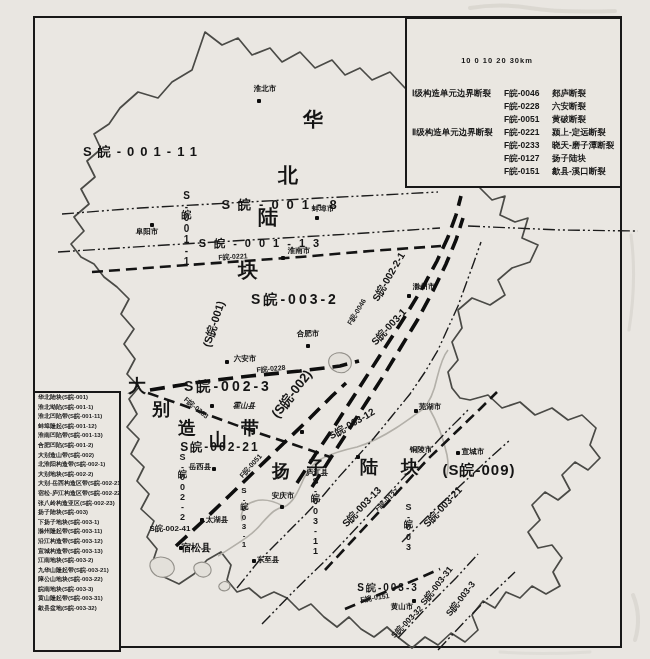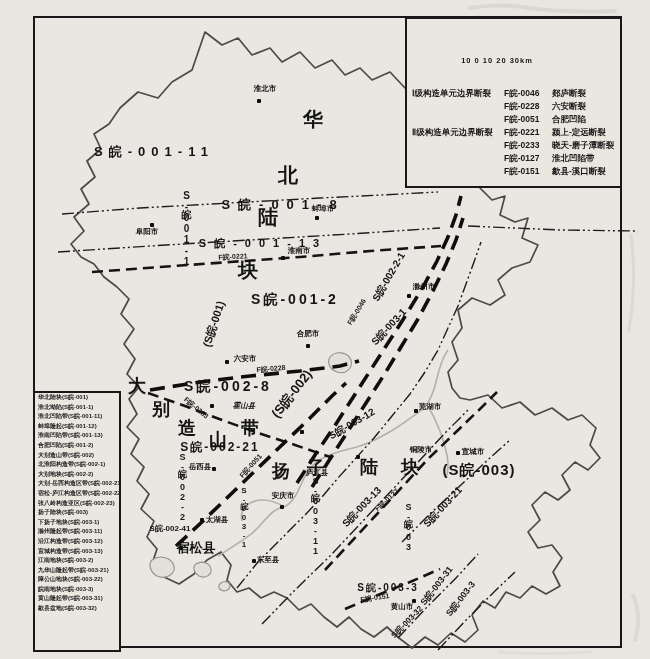--- a/index.html
+++ b/index.html
@@ -112,34 +112,34 @@
         <span class="" style="left: 412px; top: 88px;">Ⅰ级构造单元边界断裂</span>
         <span class="" style="left: 504px; top: 88px;">F皖-0046</span>
         <span class="" style="left: 552px; top: 88px;">郯庐断裂</span>
       </div>
       <div class="lg-row">
         <span class="" style="left: 504px; top: 101px;">F皖-0228</span>
         <span class="" style="left: 552px; top: 101px;">六安断裂</span>
       </div>
       <div class="lg-row">
         <span class="" style="left: 504px; top: 114px;">F皖-0051</span>
-        <span class="" style="left: 552px; top: 114px;">合肥凹陷</span>
+        <span class="" style="left: 552px; top: 114px;">黄破断裂</span>
       </div>
       <div class="lg-row">
         <span class="" style="left: 412px; top: 127px;">Ⅱ级构造单元边界断裂</span>
         <span class="" style="left: 504px; top: 127px;">F皖-0221</span>
         <span class="" style="left: 552px; top: 127px;">颍上-定远断裂</span>
       </div>
       <div class="lg-row">
         <span class="" style="left: 504px; top: 140px;">F皖-0233</span>
         <span class="" style="left: 552px; top: 140px;">晓天-磨子潭断裂</span>
       </div>
       <div class="lg-row">
         <span class="" style="left: 504px; top: 153px;">F皖-0127</span>
-        <span class="" style="left: 552px; top: 153px;">淮北凹陷带</span>
+        <span class="" style="left: 552px; top: 153px;">扬子陆块</span>
       </div>
       <div class="lg-row">
         <span class="" style="left: 504px; top: 166px;">F皖-0151</span>
         <span class="" style="left: 552px; top: 166px;">歙县-溪口断裂</span>
       </div>
     </div>
 
   <div id="unit-box" class="abs">
       <div class="uline">华北陆块(S皖-001)</div>
       <div class="uline">淮北坳陷(S皖-001-1)</div>
@@ -173,29 +173,29 @@
       <span class="lbl region-char" style="left: 248px; top: 270px; font-size: 20px;">块</span>
       <span class="lbl region-char" style="left: 137px; top: 386px; font-size: 18px;">大</span>
       <span class="lbl region-char" style="left: 161px; top: 409px; font-size: 18px;">别</span>
       <span class="lbl region-char" style="left: 187px; top: 428px; font-size: 18px;">造</span>
       <span class="lbl region-char" style="left: 218px; top: 440px; font-size: 18px;">山</span>
       <span class="lbl region-char" style="left: 250px; top: 428px; font-size: 18px;">带</span>
       <span class="lbl region-char" style="left: 281px; top: 471px; font-size: 18px;">扬</span>
       <span class="lbl region-char" style="left: 316px; top: 468px; font-size: 18px;">子</span>
       <span class="lbl region-char" style="left: 369px; top: 467px; font-size: 18px;">陆</span>
       <span class="lbl region-char" style="left: 410px; top: 467px; font-size: 18px;">块</span>
-      <span class="lbl unit-h" style="left: 154px; top: 152px; font-size: 13px; letter-spacing: 6px;">S皖-001-11</span>
+      <span class="lbl unit-h" style="left: 143px; top: 152px; font-size: 13px; letter-spacing: 6px;">S皖-001-11</span>
       <span class="lbl unit-h" style="left: 283px; top: 205px; font-size: 13px; letter-spacing: 8px;">S皖-001-8</span>
       <span class="lbl unit-h" style="left: 263px; top: 243px; font-size: 11px; letter-spacing: 8px;">S皖-001-13</span>
-      <span class="lbl unit-h" style="left: 295px; top: 300px; font-size: 14px; letter-spacing: 3px;">S皖-001-2</span>
-      <span class="lbl unit-h" style="left: 228px; top: 387px; font-size: 14px; letter-spacing: 3px;">S皖-002-8</span>
+      <span class="lbl unit-h" style="left: 295px; top: 300px; font-size: 14px; letter-spacing: 3px;">S皖-003-2</span>
+      <span class="lbl unit-h" style="left: 228px; top: 387px; font-size: 14px; letter-spacing: 3px;">S皖-002-3</span>
       <span class="lbl unit-h" style="left: 220px; top: 447px; font-size: 12px; letter-spacing: 2px;">S皖-002-21</span>
       <span class="lbl unit-h" style="left: 170px; top: 528px; font-size: 8px; letter-spacing: 0px;">S皖-002-41</span>
       <span class="lbl unit-h" style="left: 388px; top: 588px; font-size: 10px; letter-spacing: 2px;">S皖-003-3</span>
-      <span class="lbl unit-h" style="left: 479px; top: 470px; font-size: 15px; letter-spacing: 1px;">(S皖-003)</span>
+      <span class="lbl unit-h" style="left: 479px; top: 470px; font-size: 15px; letter-spacing: 1px;">(S皖-009)</span>
       <span class="lbl unit-r" style="left: 214px; top: 324px; font-size: 11px; transform: translate(-50%, -50%) rotate(-72deg);">(S皖-001)</span>
       <span class="lbl unit-r" style="left: 292px; top: 394px; font-size: 13px; transform: translate(-50%, -50%) rotate(-52deg);">(S皖-002)</span>
       <span class="lbl unit-r" style="left: 389px; top: 277px; font-size: 10px; transform: translate(-50%, -50%) rotate(-60deg);">S皖-002-2-1</span>
       <span class="lbl unit-r" style="left: 389px; top: 327px; font-size: 10px; transform: translate(-50%, -50%) rotate(-47deg);">S皖-003-1</span>
       <span class="lbl unit-r" style="left: 352px; top: 424px; font-size: 10px; transform: translate(-50%, -50%) rotate(-30deg);">S皖-003-12</span>
       <span class="lbl unit-r" style="left: 362px; top: 507px; font-size: 10px; transform: translate(-50%, -50%) rotate(-46deg);">S皖-003-13</span>
       <span class="lbl unit-r" style="left: 443px; top: 507px; font-size: 10px; transform: translate(-50%, -50%) rotate(-47deg);">S皖-003-21</span>
       <span class="lbl unit-r" style="left: 437px; top: 586px; font-size: 9px; transform: translate(-50%, -50%) rotate(-52deg);">S皖-003-31</span>
       <span class="lbl unit-r" style="left: 461px; top: 599px; font-size: 9px; transform: translate(-50%, -50%) rotate(-52deg);">S皖-003-3</span>
       <span class="lbl unit-r" style="left: 407px; top: 622px; font-size: 8px; transform: translate(-50%, -50%) rotate(-46deg);">S皖-003-32</span>
@@ -235,20 +235,20 @@
       <span class="lbl city-t" style="left: 430px; top: 407px; font-size: 7.5px;">芜湖市</span>
       <div class="city-dot" style="left: 358px; top: 457px;"></div>
       <span class="lbl city-t" style="left: 374px; top: 450px; font-size: 7.5px; margin-left: 47px;">铜陵市</span>
       <div class="city-dot" style="left: 458px; top: 453px;"></div>
       <span class="lbl city-t" style="left: 473px; top: 452px; font-size: 7.5px;">宣城市</span>
       <div class="city-dot" style="left: 282px; top: 507px;"></div>
       <span class="lbl city-t" style="left: 283px; top: 496px; font-size: 7.5px;">安庆市</span>
       <div class="city-dot" style="left: 202px; top: 520px;"></div>
       <span class="lbl city-t" style="left: 217px; top: 520px; font-size: 7.5px;">太湖县</span>
       <div class="city-dot" style="left: 181px; top: 548px;"></div>
-      <span class="lbl city-t" style="left: 196px; top: 548px; font-size: 13px; font-family: Liberation Serif, serif;">宿松县</span>
+      <span class="lbl city-t" style="left: 196px; top: 548px; font-size: 10px; font-family: Liberation Serif, serif;">宿松县</span>
       <div class="city-dot" style="left: 254px; top: 561px;"></div>
       <span class="lbl city-t" style="left: 268px; top: 560px; font-size: 7.5px;">东至县</span>
       <div class="city-dot" style="left: 414px; top: 601px;"></div>
       <span class="lbl city-t" style="left: 402px; top: 607px; font-size: 7.5px;">黄山市</span>
     </div>
 
 </div>
 
 </body></html>

